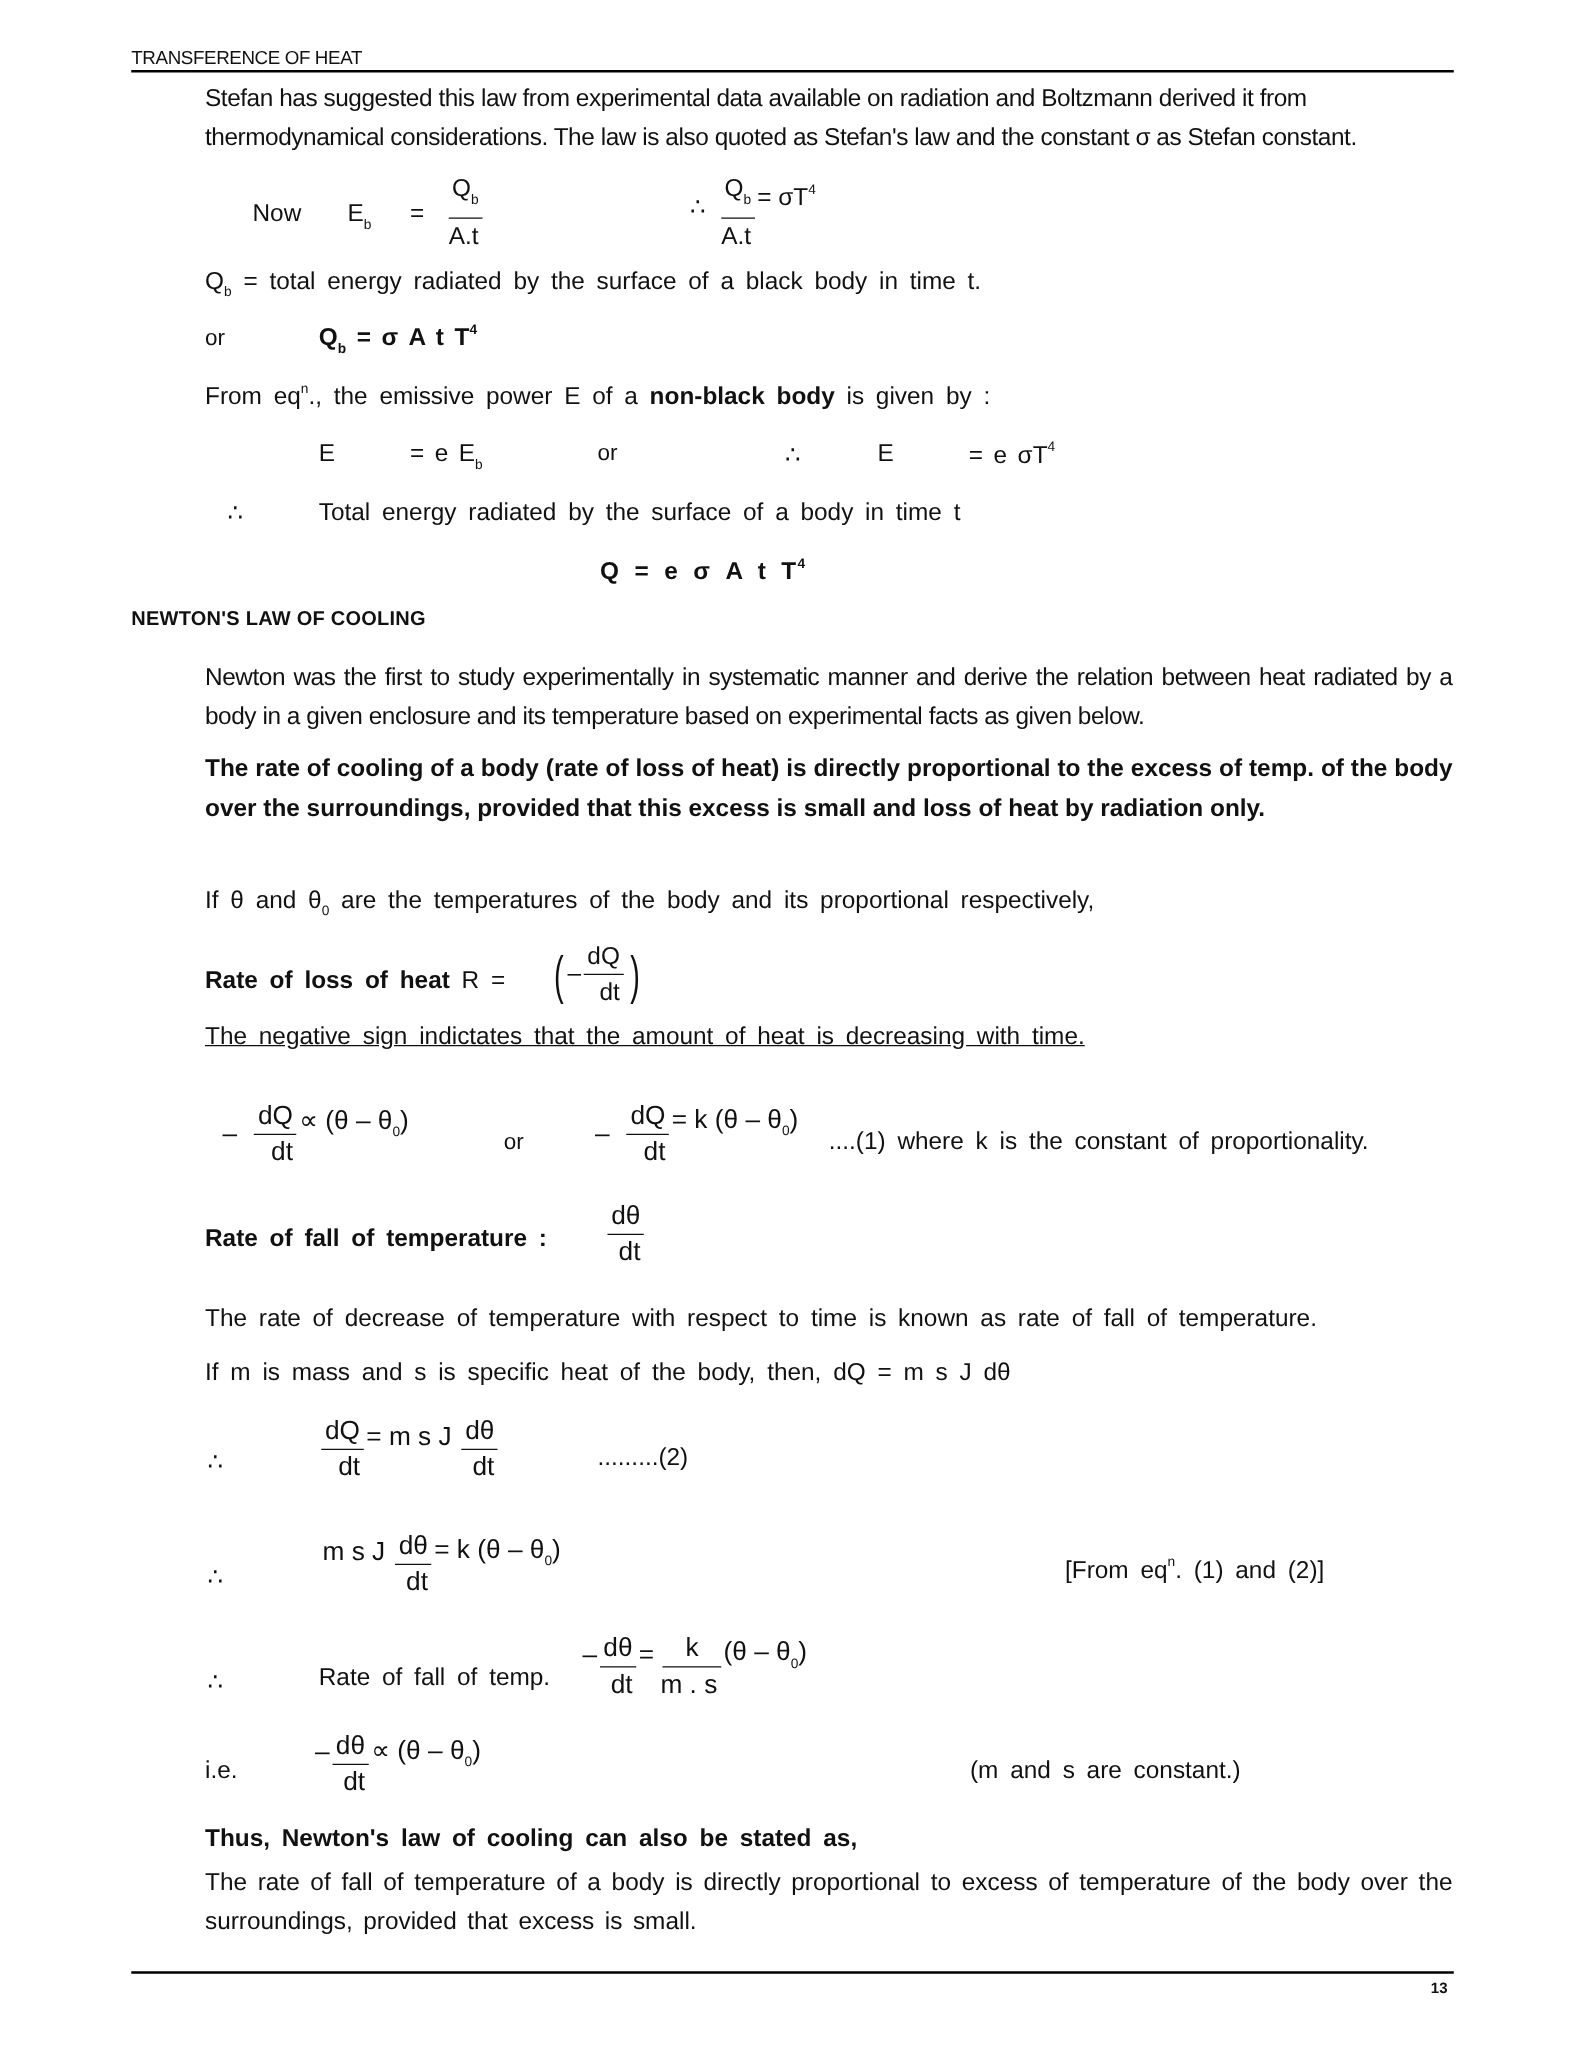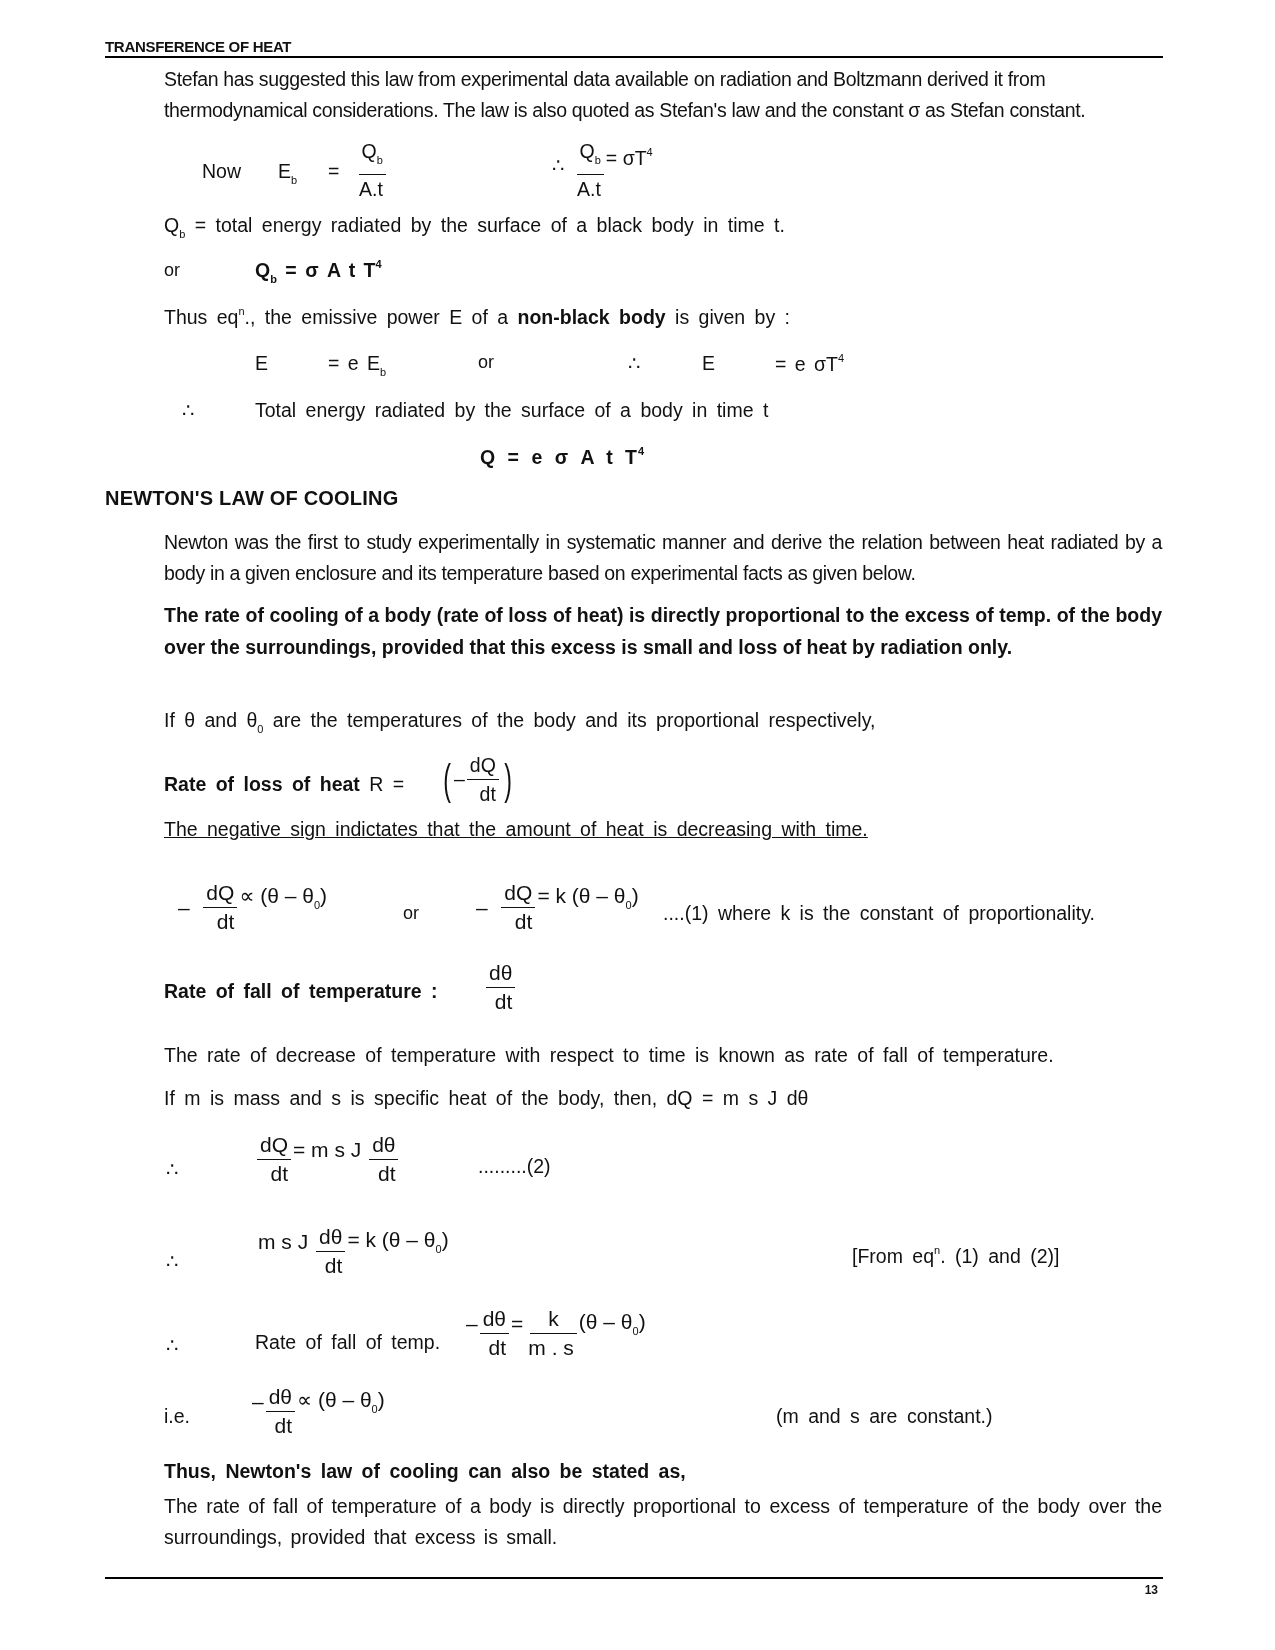--- a/index.html
+++ b/index.html
@@ -1,33 +1,33 @@
 <!DOCTYPE html>
 <html><head>
 <meta charset="utf-8">
 <style>
   html, body { margin: 0; padding: 0; background: #ffffff; }
   body { width: 1275px; height: 1650px; position: relative; overflow: hidden;
          font-family: "Liberation Sans", sans-serif; color: #111; }
   .abs { position: absolute; white-space: nowrap; }
-  .hdr { left: 105px; top: 38px; font-size: 15px; font-weight: bold; letter-spacing: -0.3px; }
+  .hdr { left: 105px; top: 38px; font-size: 15px; font-weight: normal; letter-spacing: -0.3px; }
   .rule-top { position: absolute; left: 105px; top: 56px; width: 1058px; height: 2px; background: #000; }
   .rule-bot { position: absolute; left: 105px; top: 1577px; width: 1058px; height: 2px; background: #000; }
   .pgno { right: 117px; top: 1583px; font-size: 12px; font-weight: bold; }
   .txt { font-size: 19.5px; }
   .para { position: absolute; font-size: 19.5px; line-height: 31px; white-space: normal; text-align: justify; }
   .b { font-weight: bold; }
   .sub { font-size: 11px; vertical-align: -6px; }
   .sup { font-size: 11px; vertical-align: 9px; }
   .frac { display: inline-flex; flex-direction: column; align-items: flex-end; vertical-align: middle; margin: 0 2px; }
   .frac .num { padding: 0 3px 1px 3px; border-bottom: 1.3px solid #111; line-height: 26px; }
   .frac .den { padding: 1px 3px 0 3px; line-height: 26px; }
   .math { font-size: 21px; }
   .paren { font-size: 42px; font-weight: 200; transform: scaleX(0.55); display: inline-block; vertical-align: middle; line-height: 1; }
-  .h2 { left: 105px; top: 487px; font-size: 20px; font-weight: bold; letter-spacing: 0.2px; }
+  .h2 { left: 105px; top: 487px; font-size: 16px; font-weight: bold; letter-spacing: 0.2px; }
 </style>
 </head>
 <body>
 
 <div class="abs hdr">TRANSFERENCE OF HEAT</div>
 <div class="rule-top"></div>
 
 <div class="abs txt" style="left:164px; top:68px; letter-spacing:-0.35px;">Stefan has suggested this law from experimental data available on radiation and Boltzmann derived it from</div>
 <div class="abs txt" style="left:164px; top:99px; letter-spacing:-0.35px;">thermodynamical considerations. The law is also quoted as Stefan's law and the constant σ as Stefan constant.</div>
 
@@ -51,21 +51,21 @@
 <div class="abs txt" style="left:164px; top:214px; word-spacing:4px;">
   <span>Q</span><span class="sub">b</span> <span>= total energy radiated by the surface of a black body in time t.</span>
 </div>
 
 <div class="abs txt" style="left:164px; top:260px; font-size:18px;">or</div>
 <div class="abs txt b" style="left:255px; top:258px; word-spacing:3px;">
   <span>Q</span><span class="sub">b</span> <span>= σ A t T</span><span class="sup">4</span>
 </div>
 
 <div class="abs txt" style="left:164px; top:305px; word-spacing:4px;">
-  <span>Thus eq</span><span class="sup">n</span><span>., the emissive power E of a </span><span class="b">non-black body</span><span> is given by :</span>
+  <span>From eq</span><span class="sup">n</span><span>., the emissive power E of a </span><span class="b">non-black body</span><span> is given by :</span>
 </div>
 
 <div class="abs txt" style="left:255px; top:352px;">E</div>
 <div class="abs txt" style="left:328px; top:352px; word-spacing:3px;"><span>= e E</span><span class="sub">b</span></div>
 <div class="abs txt" style="left:478px; top:352px; font-size:18px;">or</div>
 <div class="abs txt" style="left:628px; top:352px;">∴</div>
 <div class="abs txt" style="left:702px; top:352px;">E</div>
 <div class="abs txt" style="left:775px; top:352px; word-spacing:3px;"><span>= e σT</span><span class="sup">4</span></div>
 
 <div class="abs txt" style="left:182px; top:399px;">∴</div>

